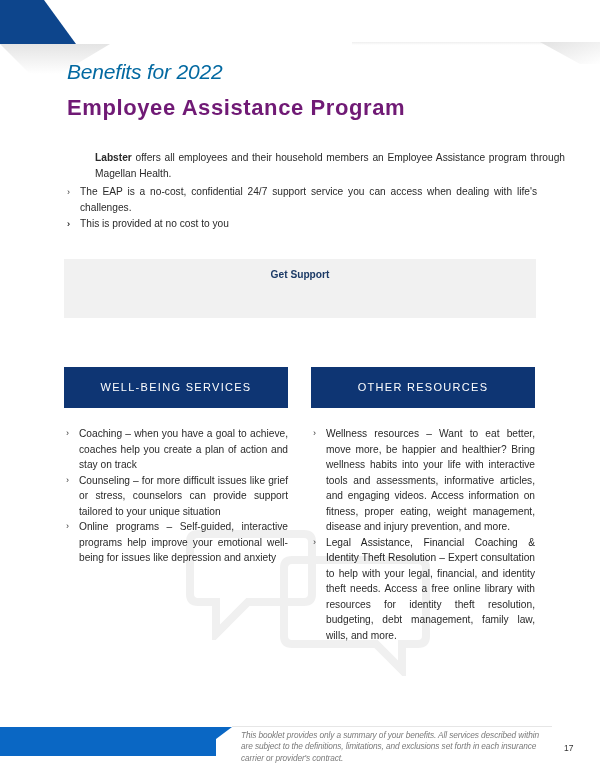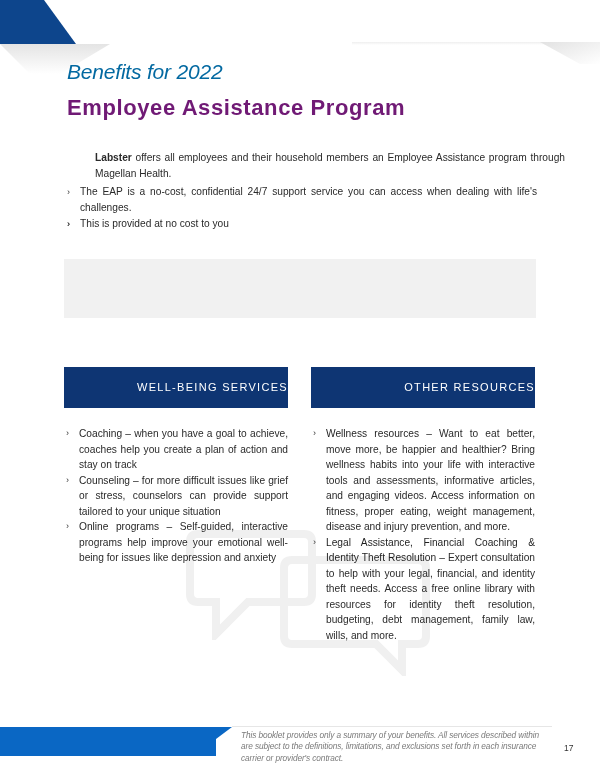--- a/index.html
+++ b/index.html
@@ -23,21 +23,21 @@
     .bullets { position: absolute; left: 67px; top: 184px; width: 470px; list-style: none; }
     .bullets li { position: relative; padding-left: 13px; font-size: 10.2px; line-height: 16px; color: #2a2a2a;
       text-align: justify; margin-bottom: 0px; }
     .bullets li .chev { position: absolute; left: 0; top: 0; font-size: 9px; color: #333; }
 
     .support-box { position: absolute; left: 64px; top: 259px; width: 472px; height: 59px; background: #f1f1f1;
       text-align: center; padding-top: 8px; }
     .support-box div { font-size: 10.2px; line-height: 15.5px; font-weight: bold; color: #1b3a66; }
 
     .section-header { position: absolute; top: 367px; height: 41px; background: #0e3573;
-      color: #ffffff; font-size: 11px; letter-spacing: 1.3px; text-align: right; line-height: 41px; }
+      color: #ffffff; font-size: 11px; letter-spacing: 1.3px; text-align: center; line-height: 41px; }
     .sh-left { left: 64px; width: 224px; }
     .sh-right { left: 311px; width: 224px; }
 
     .bubble { position: absolute; }
 
     .col { position: absolute; list-style: none; }
     .col-left { left: 66px; top: 426px; width: 222px; }
     .col-right { left: 313px; top: 426px; width: 222px; }
     .col li { position: relative; padding-left: 13px; font-size: 10.2px; line-height: 15.5px; color: #2a2a2a;
       text-align: justify; }
@@ -83,20 +83,21 @@
 
 <p class="intro"><b>Labster</b><span> offers all employees and their household members an Employee Assistance program through Magellan Health.</span></p>
 
 <ul class="bullets">
   <li><span class="chev">›</span><span>The EAP is a no-cost, confidential 24/7 support service you can access when dealing with life's challenges.</span></li>
   <li><span class="chev">›</span></li>
   <li><span class="chev">›</span><span>This is provided at no cost to you</span></li>
 </ul>
 
 <div class="support-box">
+  <div>Get Support</div>
 </div>
 
 <svg class="bubble" style="left:186px; top:530px; width:130px; height:110px;" viewBox="0 0 130 110">
   <path d="M12,4 H118 Q126,4 126,12 V64 Q126,72 118,72 H62 L30,104 V72 H12 Q4,72 4,64 V12 Q4,4 12,4 Z" fill="none" stroke="#f0f0f0" stroke-width="8"></path>
 </svg>
 <svg class="bubble" style="left:280px; top:556px; width:150px; height:120px;" viewBox="0 0 150 120">
   <path d="M12,4 H138 Q146,4 146,12 V80 Q146,88 138,88 H122 V114 L96,88 H12 Q4,88 4,80 V12 Q4,4 12,4 Z" fill="none" stroke="#f0f0f0" stroke-width="8"></path>
 </svg>
 
 <div class="section-header sh-left">WELL-BEING SERVICES</div>

